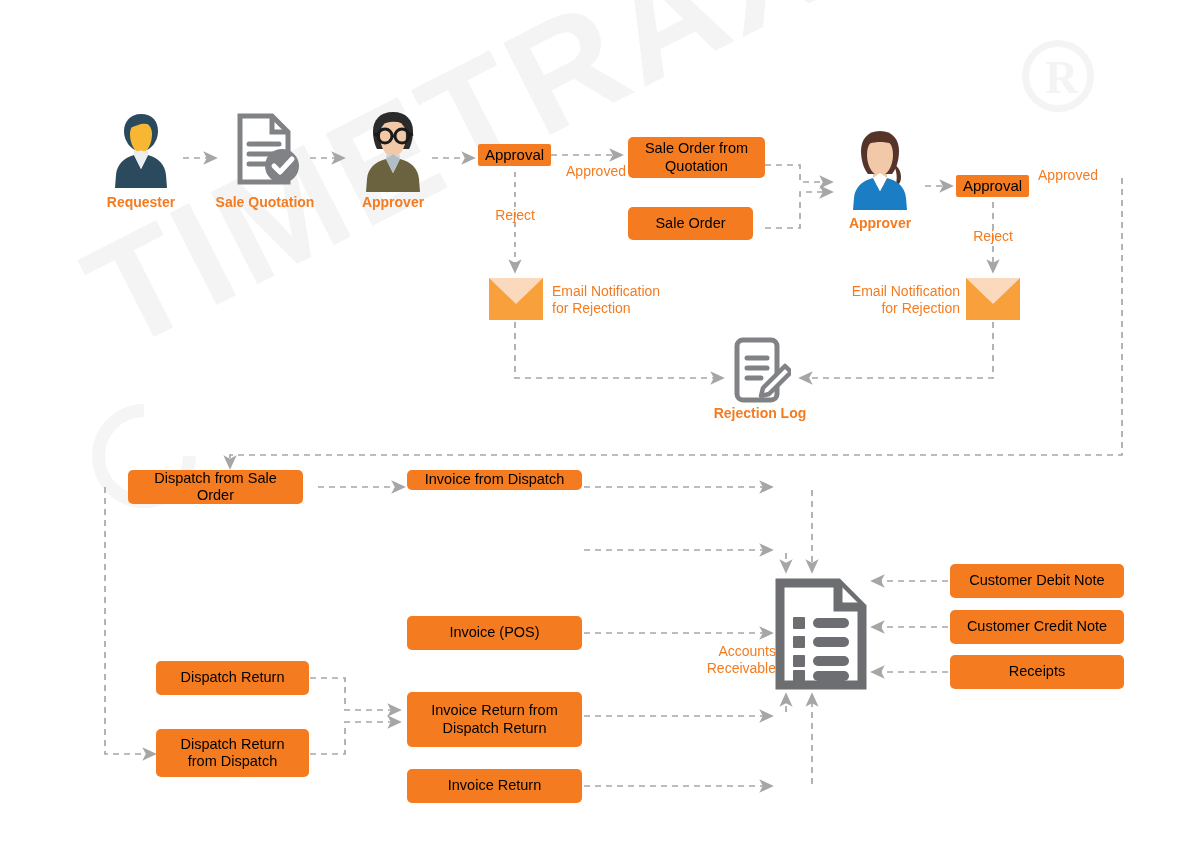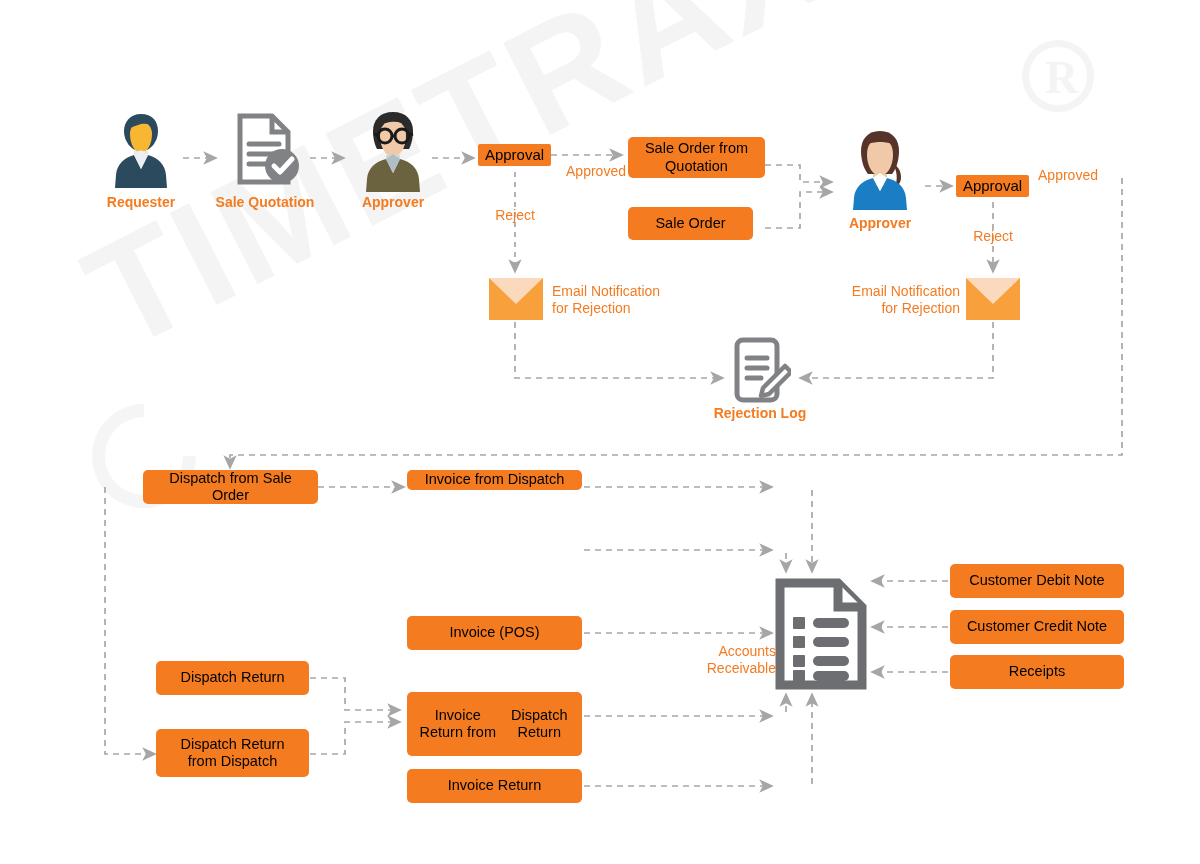--- a/index.html
+++ b/index.html
@@ -209,35 +209,35 @@
       <g stroke="#808285" stroke-width="5" stroke-linecap="round">
         <path d="M18 22h20"></path>
           <path d="M18 32h20"></path>
           <path d="M18 42h14"></path>
       </g>
       <path d="M56 30l6 6-22 22-8 2 2-8z" fill="#fff" stroke="#808285" stroke-width="4.5" stroke-linejoin="round"></path>
     </svg>
   </div>
   <div class="lbl nm" style="left:700px;top:405px;width:120px;">Rejection Log</div>
 
-  <div class="box" style="left:143px;top:470px;width:175px;height:34px;">Dispatch from Sale Order</div>
+  <div class="box" style="left:128px;top:470px;width:175px;height:34px;">Dispatch from Sale Order</div>
 
   <div class="box" style="left:156px;top:661px;width:153px;height:34px;">Dispatch Return</div>
 
   <div class="box" style="left:156px;top:729px;width:153px;height:48px;flex-direction:column;">
     <span>Dispatch Return</span>
     <span>from Dispatch</span>
   </div>
 
   <div class="box" style="left:407px;top:470px;width:175px;height:18px;">Invoice from Dispatch</div>
 
 
   <div class="box" style="left:407px;top:616px;width:175px;height:34px;">Invoice (POS)</div>
 
-  <div class="box" style="left:407px;top:692px;width:175px;height:64px;flex-direction:row;">
+  <div class="box" style="left:407px;top:692px;width:175px;height:55px;flex-direction:column;">
     <span>Invoice Return from</span>
     <span>Dispatch Return</span>
   </div>
 
   <div class="box" style="left:407px;top:769px;width:175px;height:34px;">Invoice Return</div>
 
   <div class="icon" style="left:775px;top:578px;width:92px;height:112px;">
     <svg viewBox="0 0 92 112" width="92" height="112">
       <path d="M5 5h58l24 24v78H5z" fill="#fff" stroke="#6d6e71" stroke-width="9"></path>
       <path d="M63 5v24h24" fill="#fff" stroke="#6d6e71" stroke-width="9"></path>

